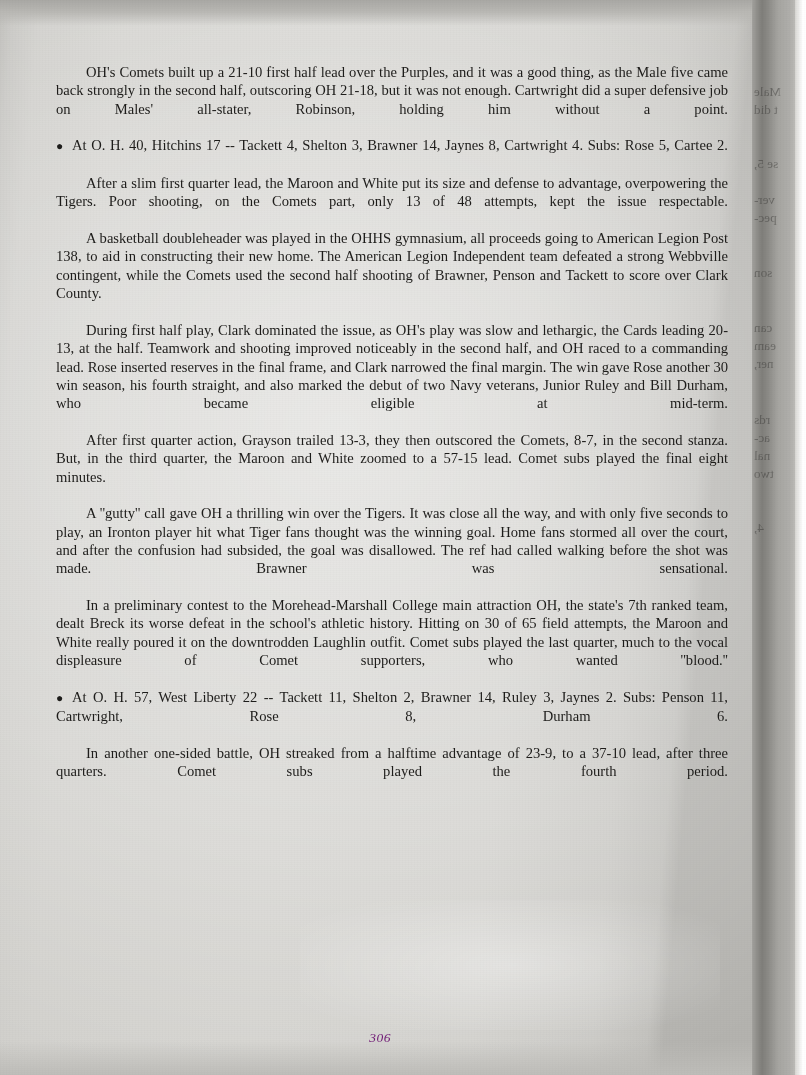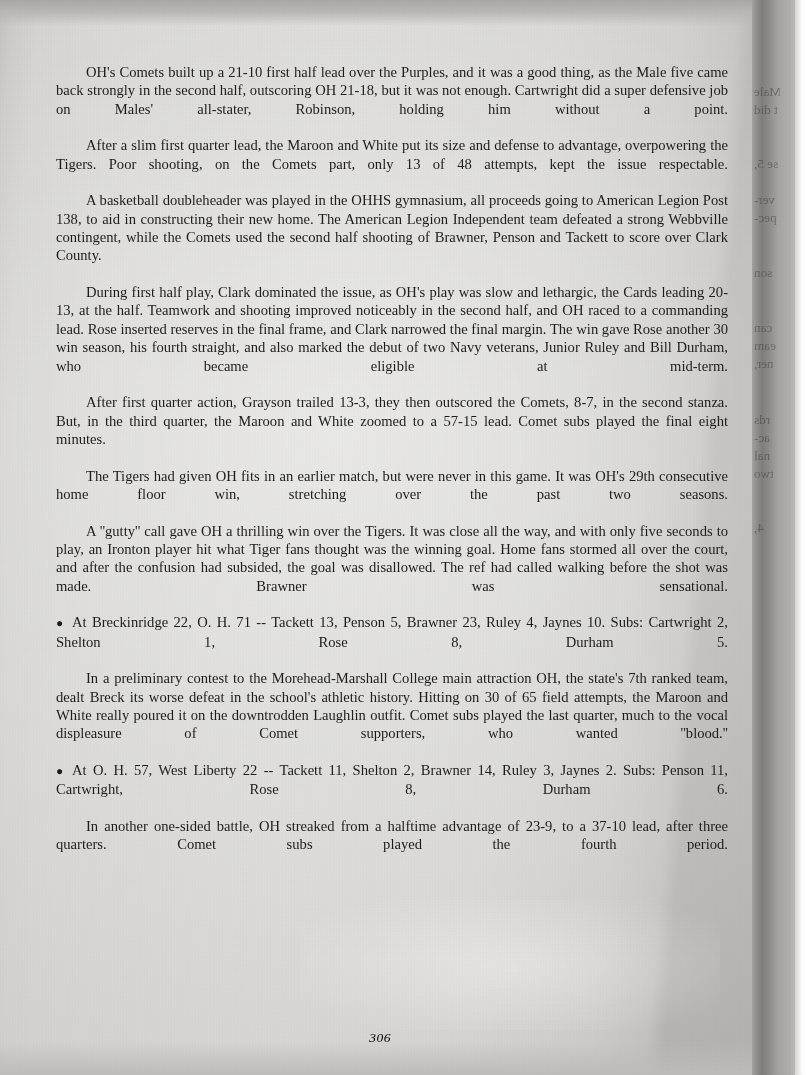--- a/index.html
+++ b/index.html
@@ -136,21 +136,21 @@
 
   
   #folio {
     position: absolute;
     left: 0;
     top: 1030px;
     width: 760px;
     text-align: center;
     font-style: italic;
     font-size: 13.5px;
-    color: #000000;
+    color: #701a75;
     letter-spacing: 0.5px;
   }
 
   
   #grain {
     position: absolute;
     left: 0; top: 0;
     width: 806px; height: 1075px;
     pointer-events: none;
     opacity: 0.16;
@@ -192,27 +192,26 @@
       <div class="bleed-line" style="top: 430px;">ac-</div>
       <div class="bleed-line" style="top: 448px;">nal</div>
       <div class="bleed-line" style="top: 466px;">two</div>
       <div class="bleed-line" style="top: 520px;">4,</div>
     </div>
   <div id="gutter-edge"></div>
 
   <div id="col">
 
   <p class="para">OH's Comets built up a 21-10 first half lead over the Purples, and it was a good thing, as the Male five came back strongly in the second half, outscoring OH 21-18, but it was not enough.  Cartwright did a super defensive job on Males' all-stater, Robinson, holding him without a point.</p>
+      <p class="bullet"><span class="bul">●</span><span>At O. H. 40, Hitchins 17 -- Tackett 4, Shelton 3, Brawner 14, Jaynes 8, Cartwright 4.  Subs: Rose 5, Cartee 2.</span></p>
       <p class="para">After a slim first quarter lead, the Maroon and White put its size and defense to advantage, overpowering the Tigers.  Poor shooting, on the Comets part, only 13 of 48 attempts, kept the issue respectable.</p>
       <p class="para">A basketball doubleheader was played in the OHHS gymnasium, all proceeds going to American Legion Post 138, to aid in constructing their new home.  The American Legion Independent team defeated a strong Webbville contingent, while the Comets used the second half shooting of Brawner, Penson and Tackett to score over Clark County.</p>
       <p class="para">During first half play, Clark dominated the issue, as OH's play was slow and lethargic, the Cards leading 20-13, at the half.  Teamwork and shooting improved noticeably in the second half, and OH raced to a commanding lead.  Rose inserted reserves in the final frame, and Clark narrowed the final margin.  The win gave Rose another 30 win season, his fourth straight, and also marked the debut of two Navy veterans, Junior Ruley and Bill Durham, who became eligible at mid-term.</p>
       <p class="para">After first quarter action, Grayson trailed 13-3, they then outscored the Comets, 8-7, in the second stanza.  But, in the third quarter, the Maroon and White zoomed to a 57-15 lead.  Comet subs played the final eight minutes.</p>
-      <p class="para">The Tigers had given OH fits in an earlier match, but were never in this game.  It was OH's 29th consecutive home floor win, stretching over the past two seasons.</p>
       <p class="para">A ''gutty'' call gave OH a thrilling win over the Tigers.  It was close all the way, and with only five seconds to play, an Ironton player hit what Tiger fans thought was the winning goal.  Home fans stormed all over the court, and after the confusion had subsided, the goal was disallowed.  The ref had called walking before the shot was made.  Brawner was sensational.</p>
-      <p class="bullet"><span class="bul">●</span><span>At Breckinridge 22, O. H. 71 -- Tackett 13, Penson 5, Brawner 23, Ruley 4, Jaynes 10.  Subs: Cartwright 2, Shelton 1, Rose 8, Durham 5.</span></p>
       <p class="para">In a preliminary contest to the Morehead-Marshall College main attraction OH, the state's 7th ranked team, dealt Breck its worse defeat in the school's athletic history.  Hitting on 30 of 65 field attempts, the Maroon and White really poured it on the downtrodden Laughlin outfit.  Comet subs played the last quarter, much to the vocal displeasure of Comet supporters, who wanted ''blood.''</p>
       <p class="bullet"><span class="bul">●</span><span>At O. H. 57, West Liberty 22 -- Tackett 11, Shelton 2, Brawner 14, Ruley 3, Jaynes 2.  Subs: Penson 11, Cartwright, Rose 8, Durham 6.</span></p>
       <p class="para">In another one-sided battle, OH streaked from a halftime advantage of 23-9, to a 37-10 lead, after three quarters.  Comet subs played the fourth period.</p>
     </div>
 
   <div id="folio">306</div>
 
   <div id="smear"></div>
   <div id="grain"></div>
 </div>

